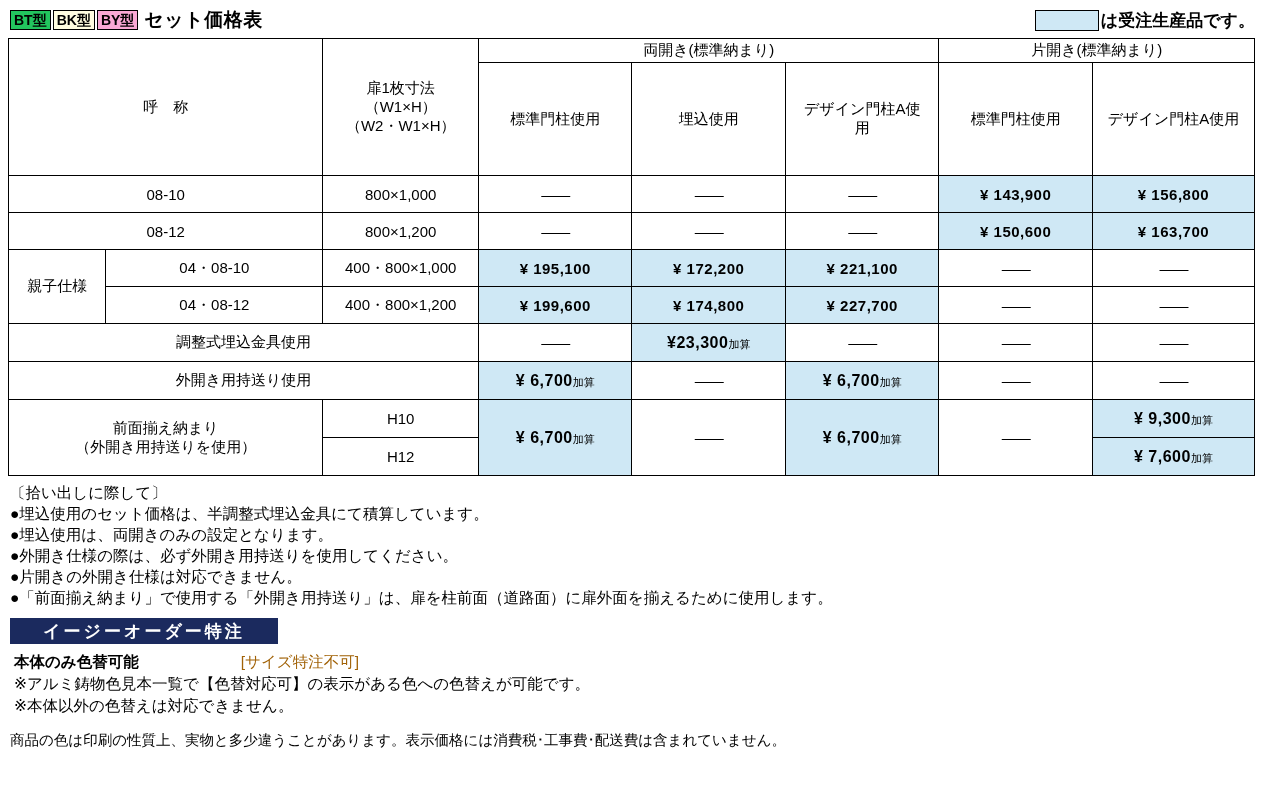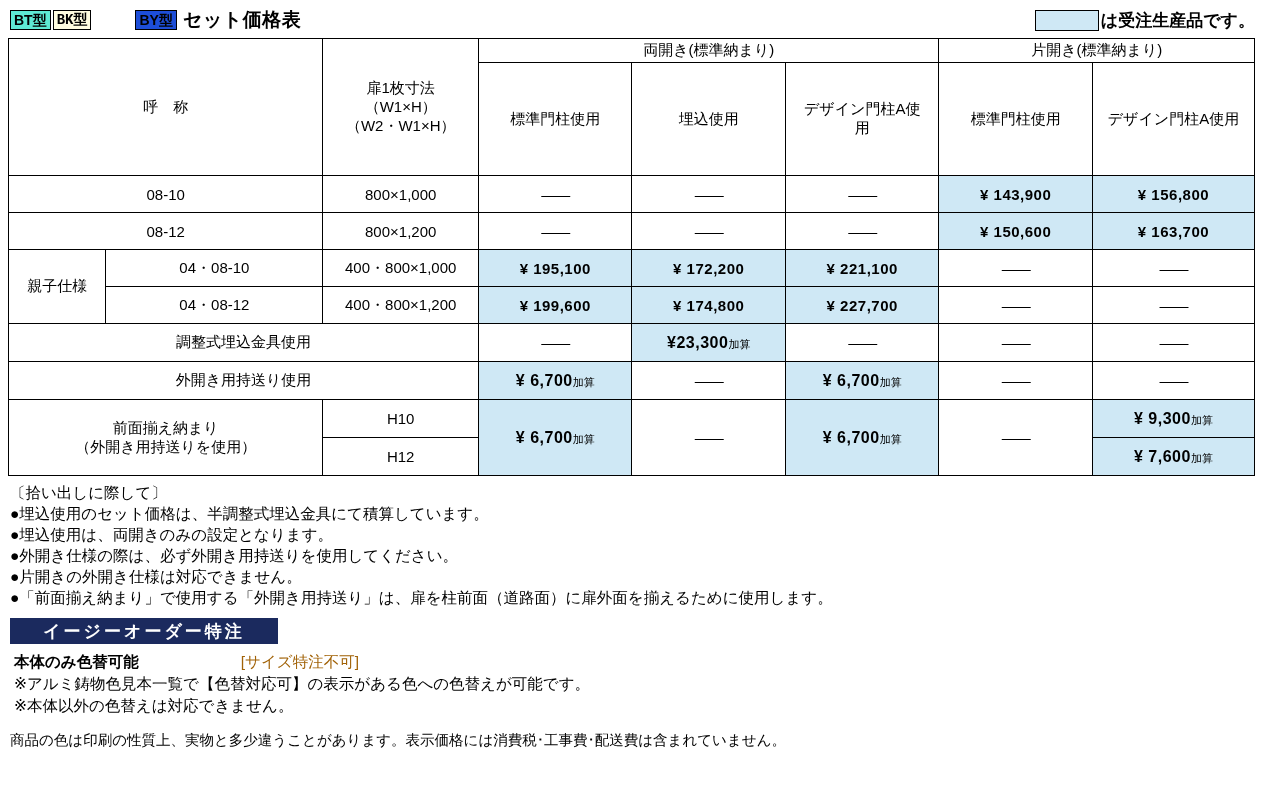--- a/index.html
+++ b/index.html
@@ -22,23 +22,23 @@
   }
   .model-tag{
     display:inline-block;
     border:1px solid #000;
     font-size:14px;
     font-weight:bold;
     padding:1px 3px 1px 3px;
     margin-right:2px;
     line-height:16px;
   }
-  .tag-bt{background:#5eead4;}
-  .tag-bk{background:#fffde0;font-family:Liberation Mono, monospace;}
-  .tag-by{background:#1d4ed8;margin-left:42px;}
+  .tag-bt{background:#22c55e;}
+  .tag-bk{background:#fffde0;}
+  .tag-by{background:#f9a8d4;}
   .header-title{
     font-size:19px;font-weight:bold;margin-left:4px;letter-spacing:0.5px;
   }
   .legend{
     margin-left:auto;display:flex;align-items:center;
   }
   .legend-swatch{
     width:62px;height:19px;background:#cfe8f5;border:1px solid #000;
     display:inline-block;margin-right:2px;
   }

